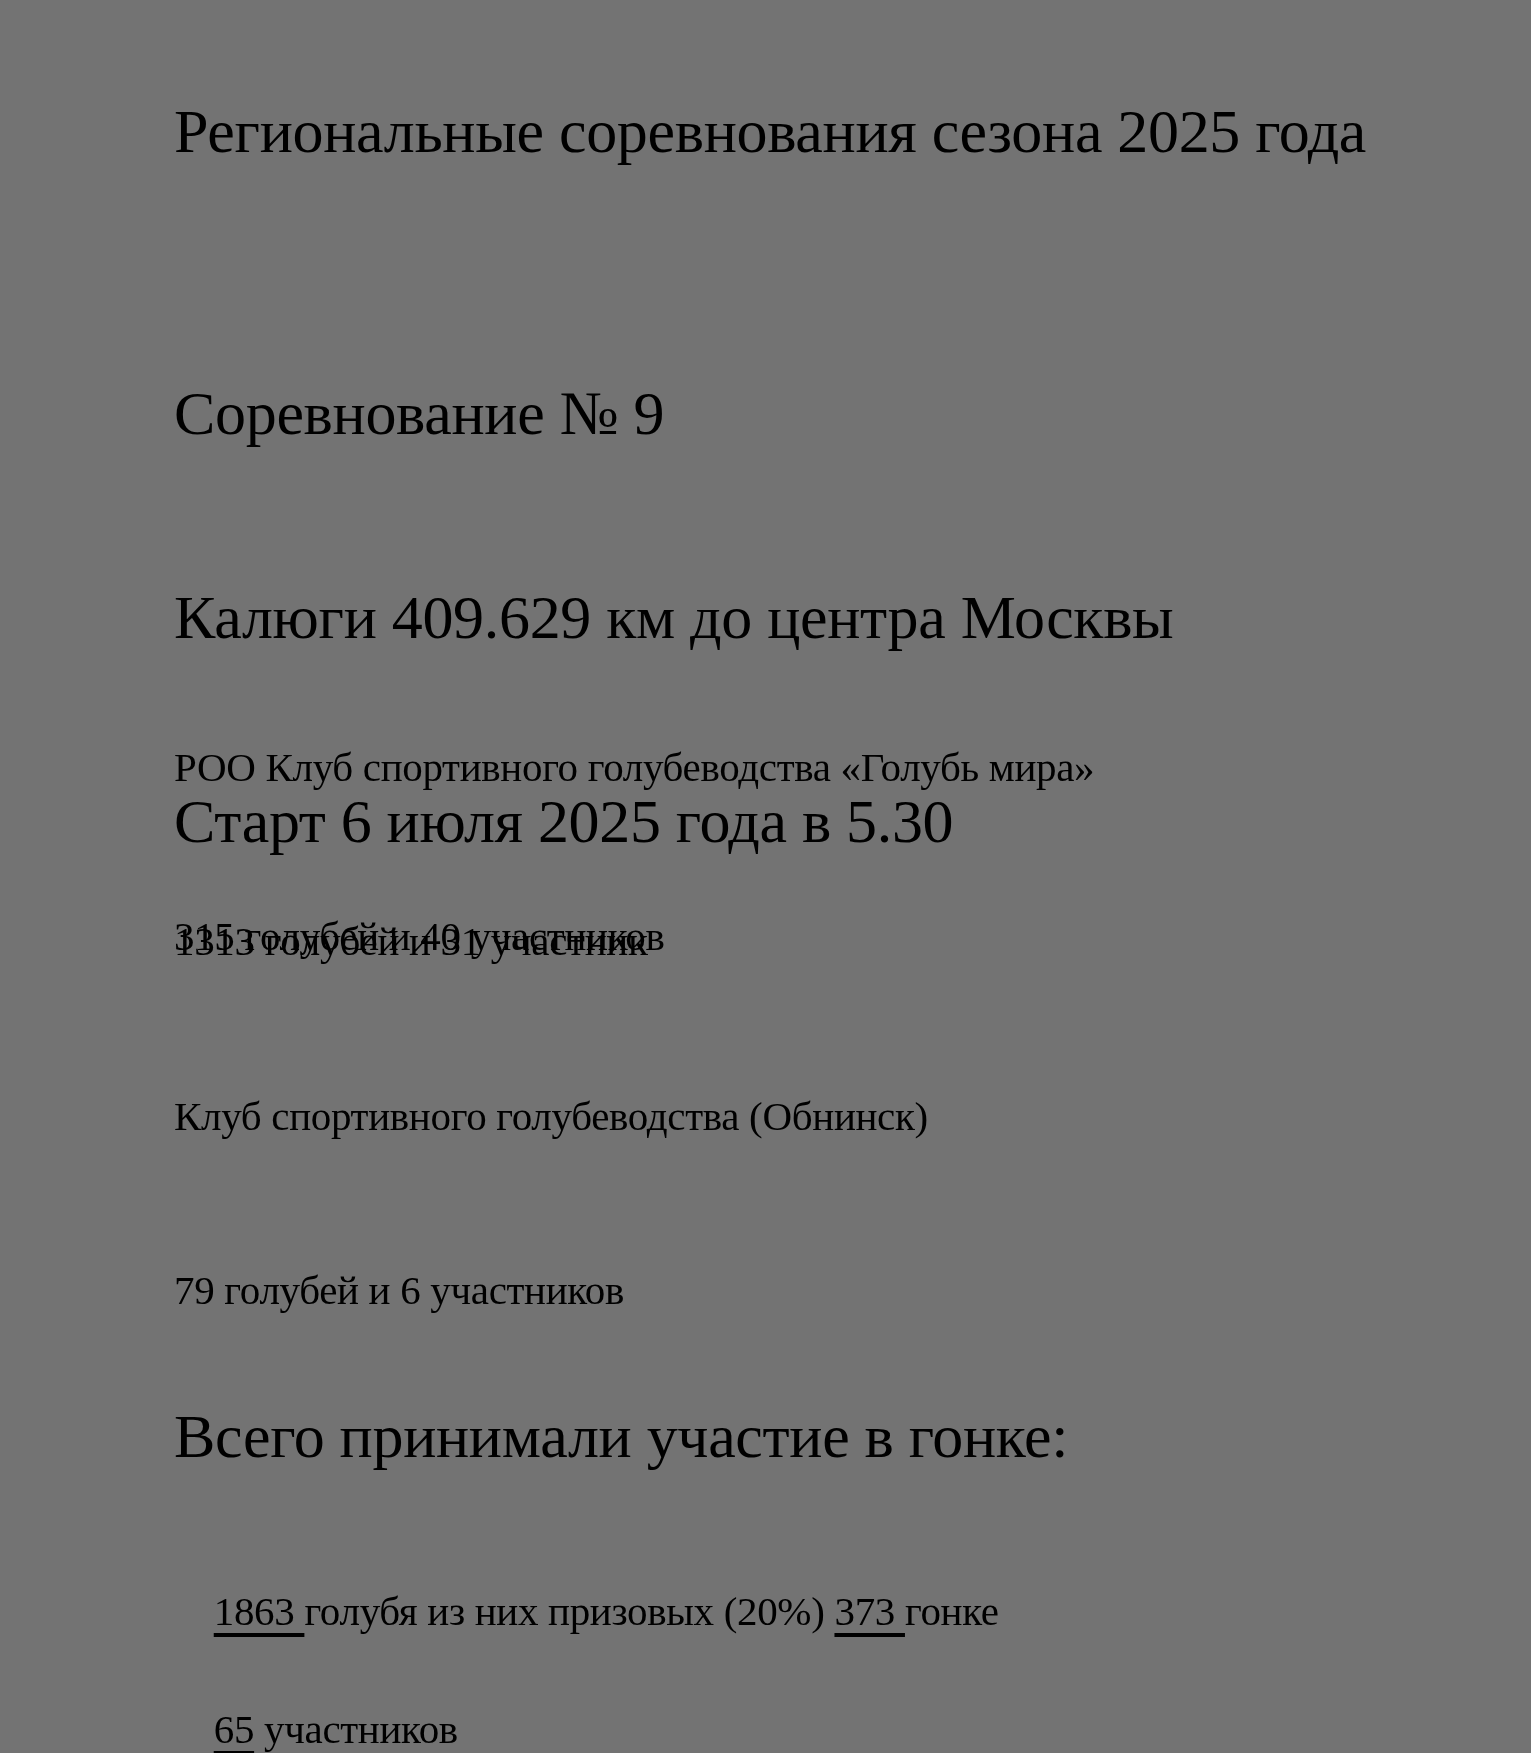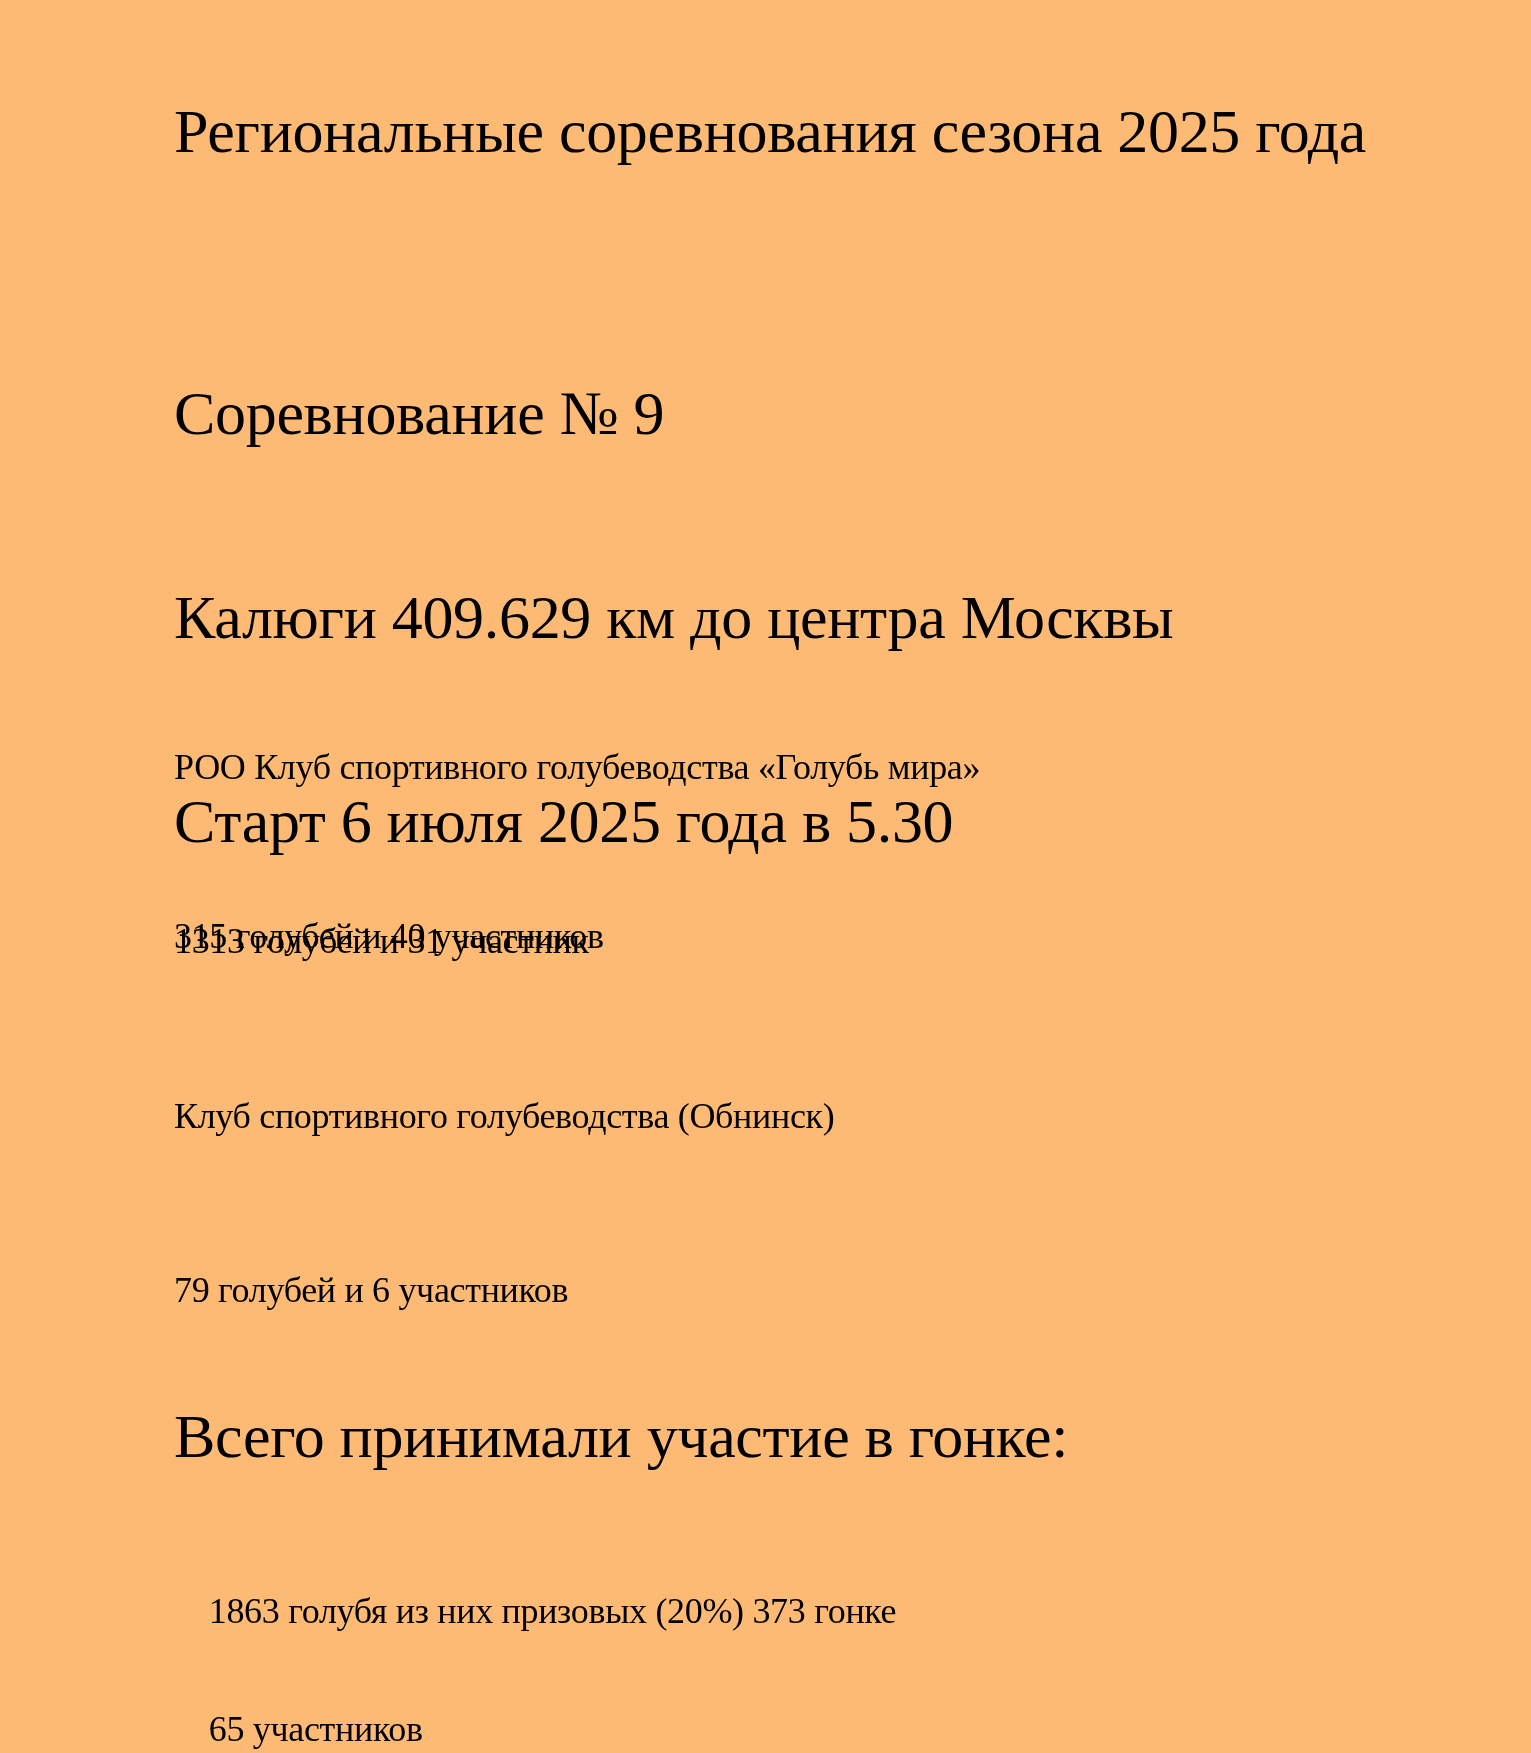--- a/index.html
+++ b/index.html
@@ -4,43 +4,44 @@
 <style>
   html, body {
     margin: 0;
     padding: 0;
     background: #ffffff;
   }
   .page {
     position: relative;
     width: 1531px;
     height: 1753px;
-    background: #fdba74;
+    background: #737373;
     color: #000000;
     font-family: "Liberation Serif", "DejaVu Serif", serif;
     letter-spacing: -0.02em;
     overflow: hidden;
   }
   .block {
     position: absolute;
     left: 174px;
     right: 30px;
     margin: 0;
     font-weight: normal;
     white-space: pre-wrap;
   }
   .hdr {
     font-size: 62px;
     line-height: 68px;
   }
   .body-text {
-    font-size: 36px;
+    font-size: 41px;
     line-height: 58px;
   }
   .u {
+    text-decoration: underline;
     text-decoration-thickness: 4px;
     text-underline-offset: 8px;
     white-space: pre-wrap;
     text-align: center;
   }
 </style>
 </head>
 <body>
 
 <div class="page">

